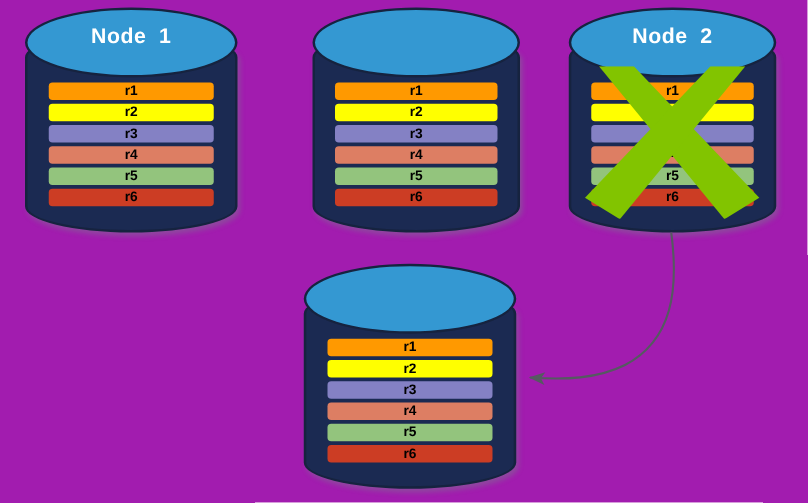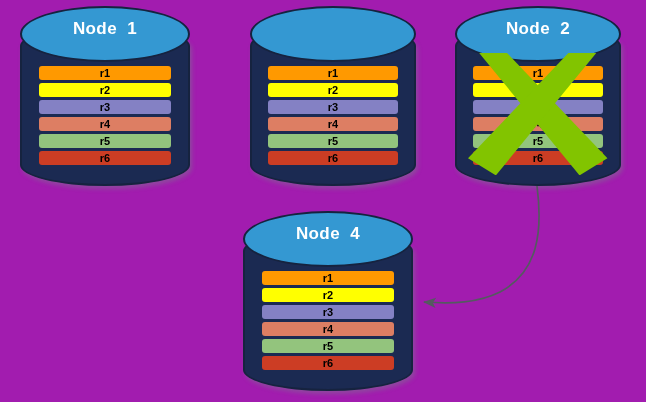--- a/index.html
+++ b/index.html
@@ -154,21 +154,20 @@
         </div>
         <svg class="x-overlay" viewBox="0 0 100 100" preserveAspectRatio="none" style="left: 8%; top: 26%; width: 84%; height: 68%;">
           <path d="M 8 0 L 28 0 L 100 86 L 80 100 Z" fill="#82c400"></path>
           <path d="M 92 0 L 72 0 L 0 86 L 20 100 Z" fill="#82c400"></path>
         </svg>
       </div>
       <div class="node" style="left: 243px; top: 211px; width: 170px; height: 180px;">
         <div class="cyl">
           <div class="cyl-body" style="background: rgb(27, 42, 82); border-color: rgb(22, 35, 63);"></div>
           <div class="cyl-top" style="background: rgb(52, 152, 210); border-color: rgb(22, 35, 63);"></div>
-          <div class="cyl-title" style="color: rgb(255, 255, 255);">Node  4</div>
         </div>
         <div class="records">
           <div class="record" style="background: rgb(255, 153, 0); color: rgb(0, 0, 0);">r1</div>
           <div class="record" style="background: rgb(255, 255, 0); color: rgb(0, 0, 0);">r2</div>
           <div class="record" style="background: rgb(132, 129, 196); color: rgb(0, 0, 0);">r3</div>
           <div class="record" style="background: rgb(221, 126, 99); color: rgb(0, 0, 0);">r4</div>
           <div class="record" style="background: rgb(147, 196, 125); color: rgb(0, 0, 0);">r5</div>
           <div class="record" style="background: rgb(204, 61, 36); color: rgb(0, 0, 0);">r6</div>
         </div>
       </div>

